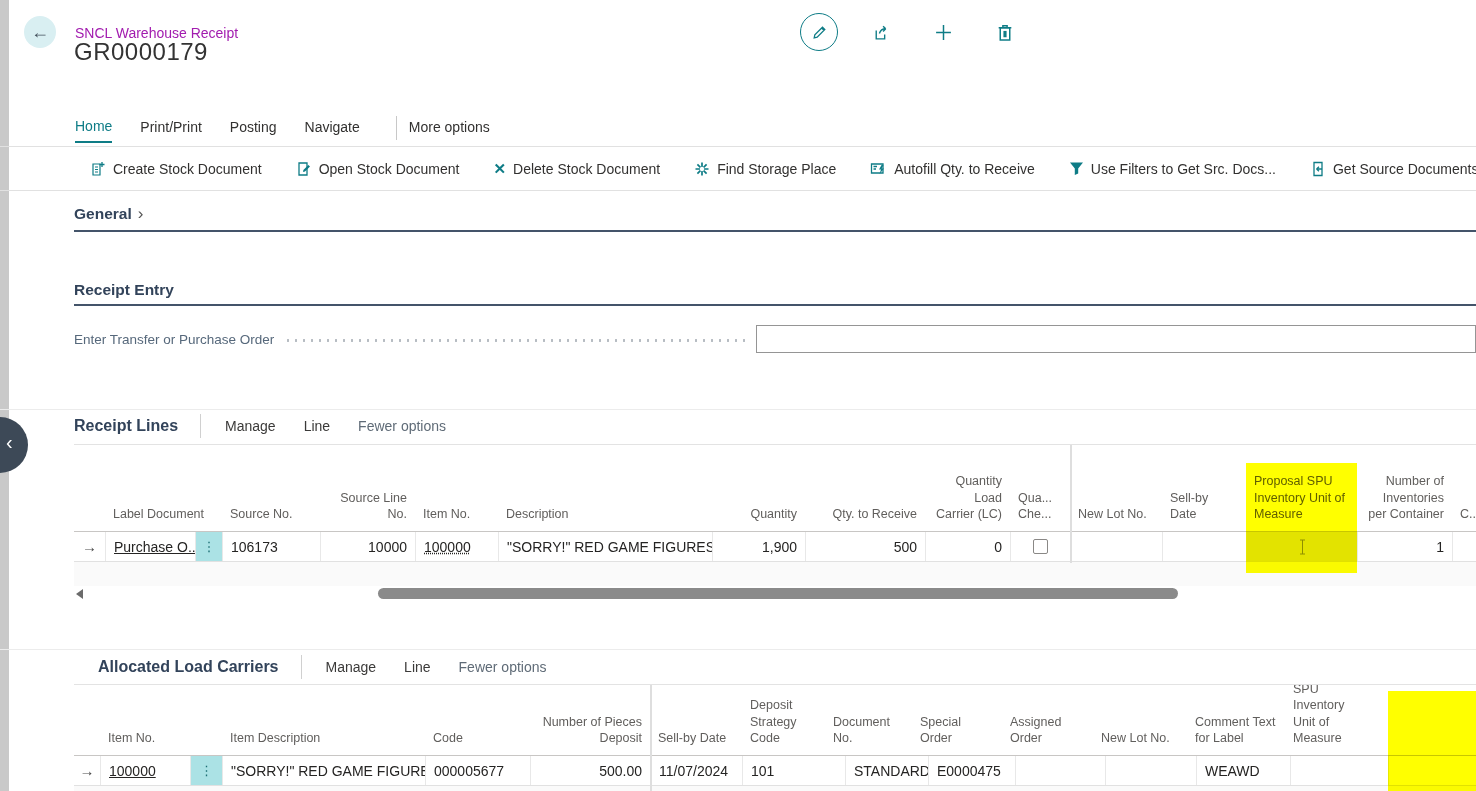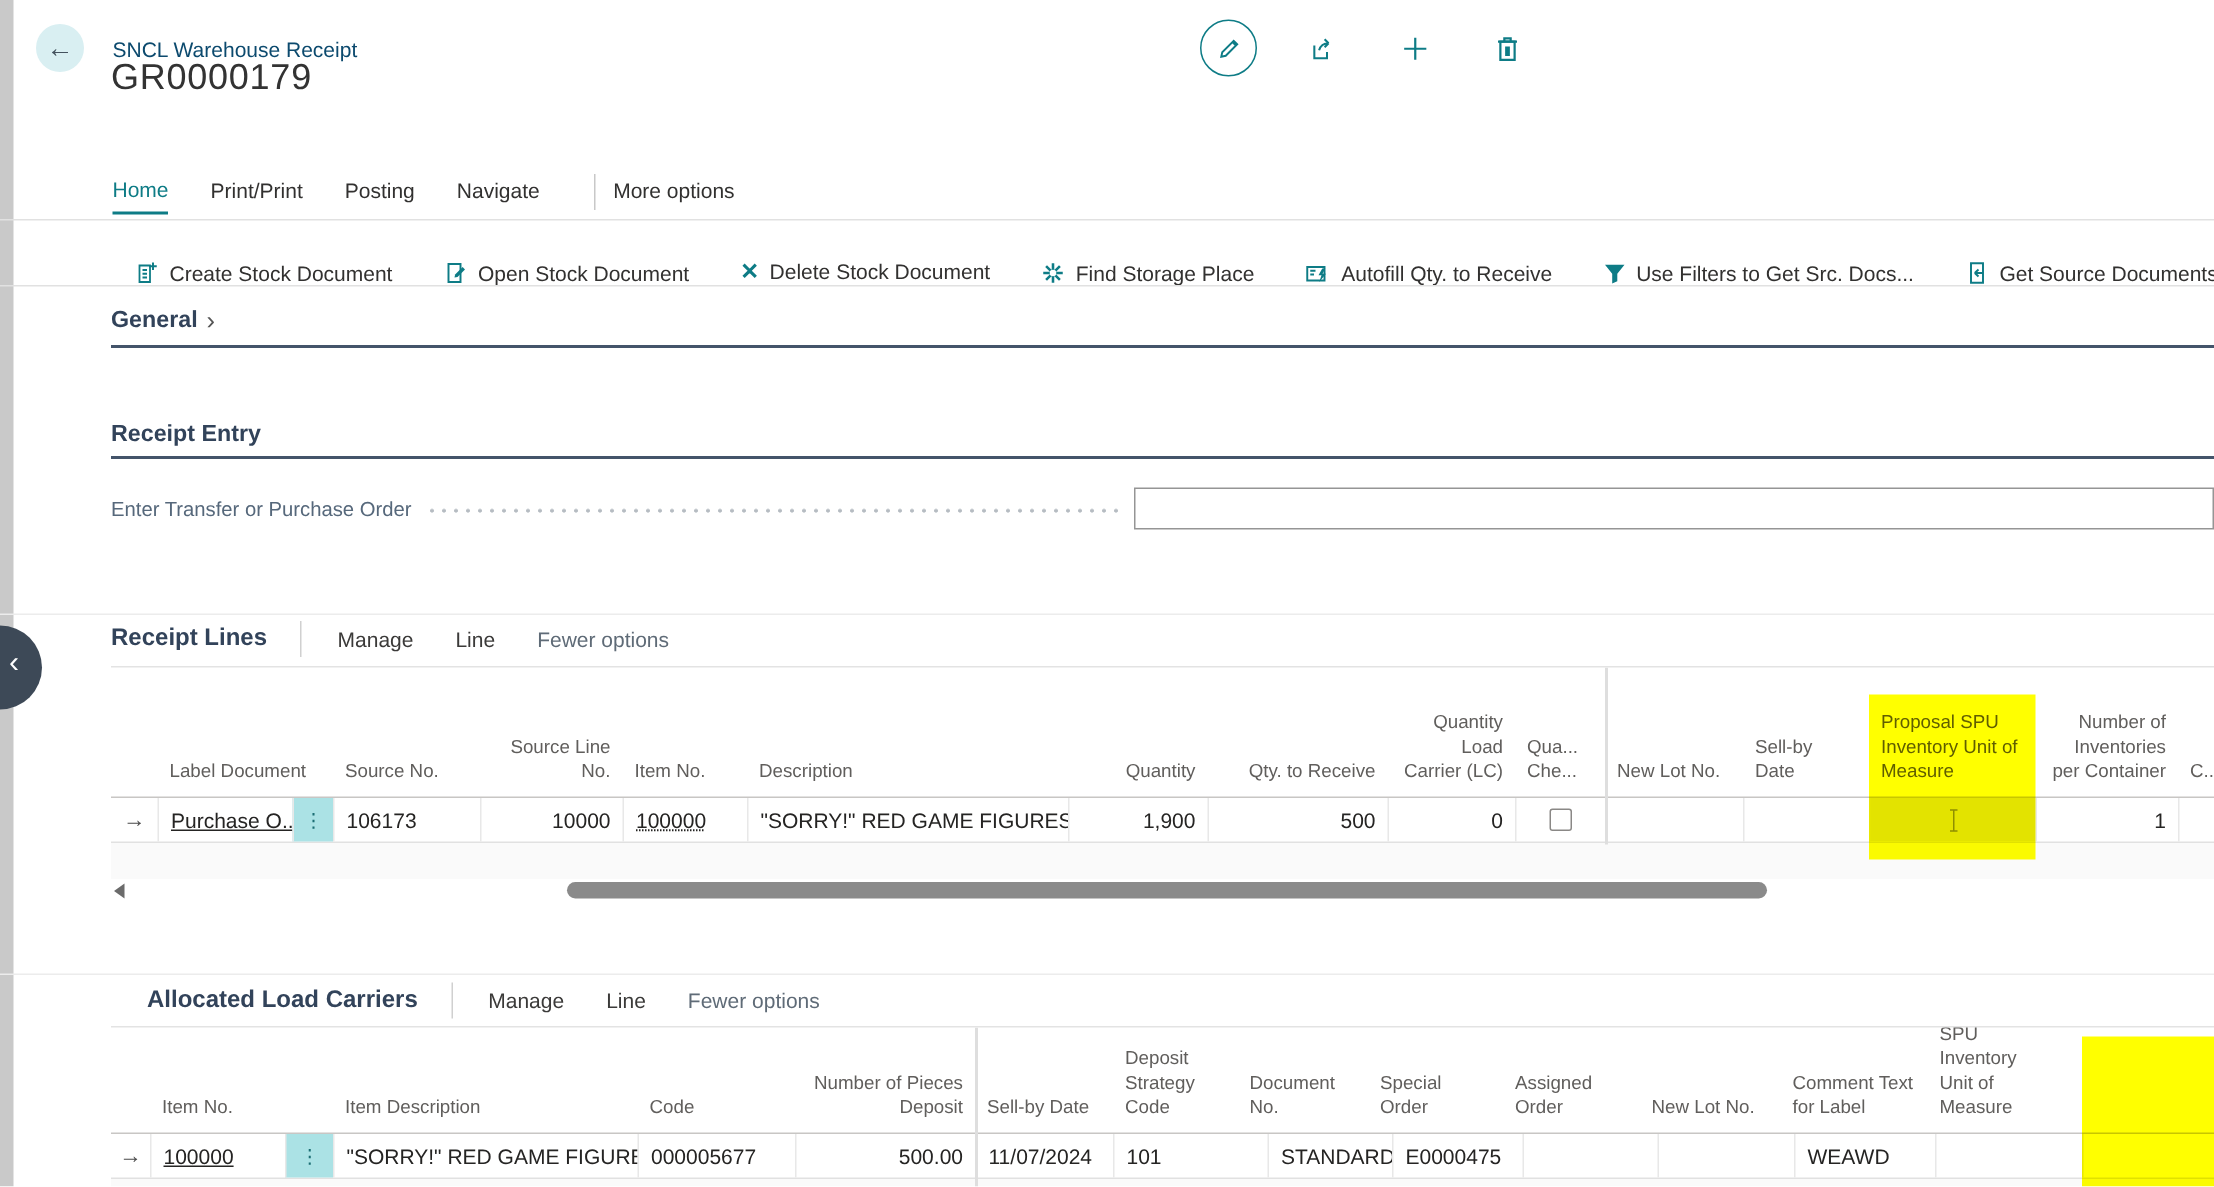--- a/index.html
+++ b/index.html
@@ -11,37 +11,37 @@
   
   #left-strip { left:0; top:0; width:9px; height:791px; background:#c9c9c9; }
   #panel-toggle { left:-28px; top:417px; width:56px; height:56px; border-radius:50%;
     background:#3d4957; color:#fff; z-index:30; cursor:pointer; }
   #panel-toggle span { position:absolute; left:34px; top:14px; font-size:20px; color:#fff; }
 
   
   #back-btn { left:24px; top:16px; width:32px; height:32px; border-radius:50%;
     background:#d9eff2; display:flex; align-items:center; justify-content:center;
     font-size:18px; color:#44525e; cursor:pointer; }
-  #app-title { left:75px; top:25px; font-size:14px; color:#0c4a6e; }
+  #app-title { left:75px; top:25px; font-size:14px; color:#a21caf; }
   #top-icons { right:452px; top:13px; display:flex; align-items:center; gap:24px; }
   .ticon { width:38px; height:38px; display:flex; align-items:center; justify-content:center; cursor:pointer; }
   #edit-circle { border:1.6px solid #0e7c86; border-radius:50%; }
 
   #doc-title { left:74px; top:38px; font-size:24px; font-weight:300; color:#333; letter-spacing:.5px; }
 
   
   #tabs { left:75px; top:116px; display:flex; align-items:center; font-size:14px; }
   .tab { margin-right:28px; padding-bottom:7px; color:#323130; cursor:pointer; }
   .tab.active { color:#0e7c86; border-bottom:2px solid #0e7c86; }
   #tab-divider { width:1px; height:24px; background:#c8c8c8; margin:0 12px 4px 8px; }
   #more-options { color:#323130; padding-bottom:7px; cursor:pointer; }
 
   
   #rule-1 { left:0; top:146px; width:1476px; height:1px; background:#e1e1e1; }
-  #action-bar { left:0; top:147px; width:1476px; height:43px; display:flex; align-items:flex-end;
+  #action-bar { left:0; top:147px; width:1476px; height:43px; display:flex; align-items:center;
     padding-left:90px; gap:34px; }
   .action { display:flex; align-items:center; gap:7px; font-size:14px; color:#323130; cursor:pointer; white-space:nowrap; }
   .action svg, .action .glyph { flex:0 0 auto; }
   .glyph { color:#0e7c86; font-weight:bold; font-size:15px; }
   #rule-2 { left:0; top:190px; width:1476px; height:1px; background:#e1e1e1; }
 
   
   .sec-head { font-size:15.5px; font-weight:bold; color:#32435a; }
   #general-head { left:74px; top:204px; display:flex; align-items:center; gap:6px; cursor:pointer; }
   #general-chevron { font-size:17px; color:#555; font-weight:normal; }

